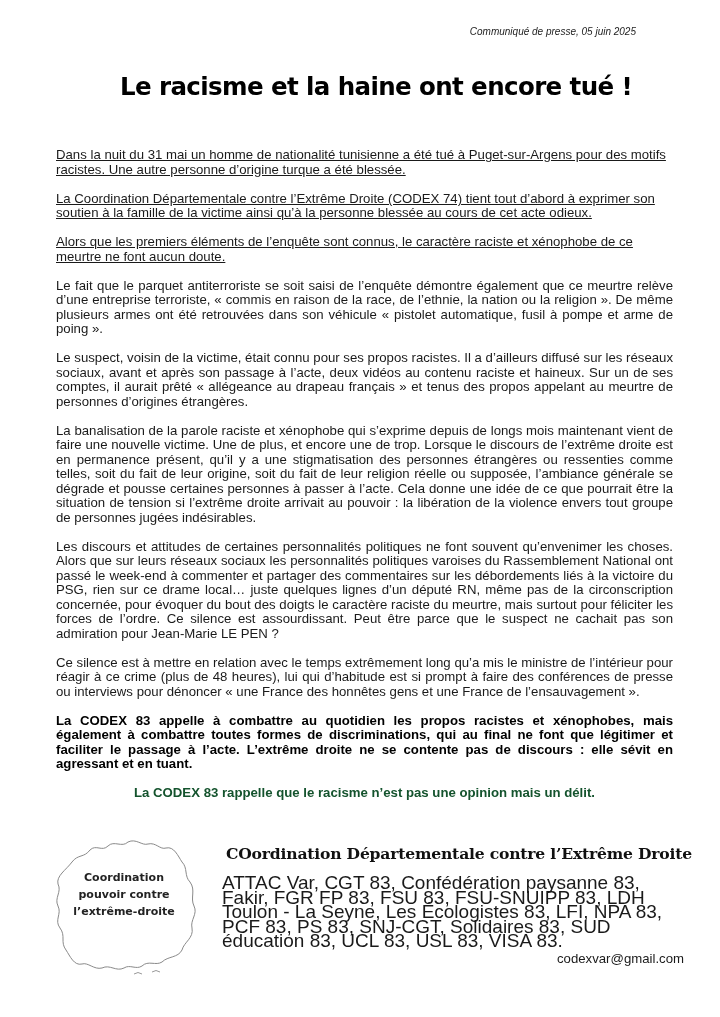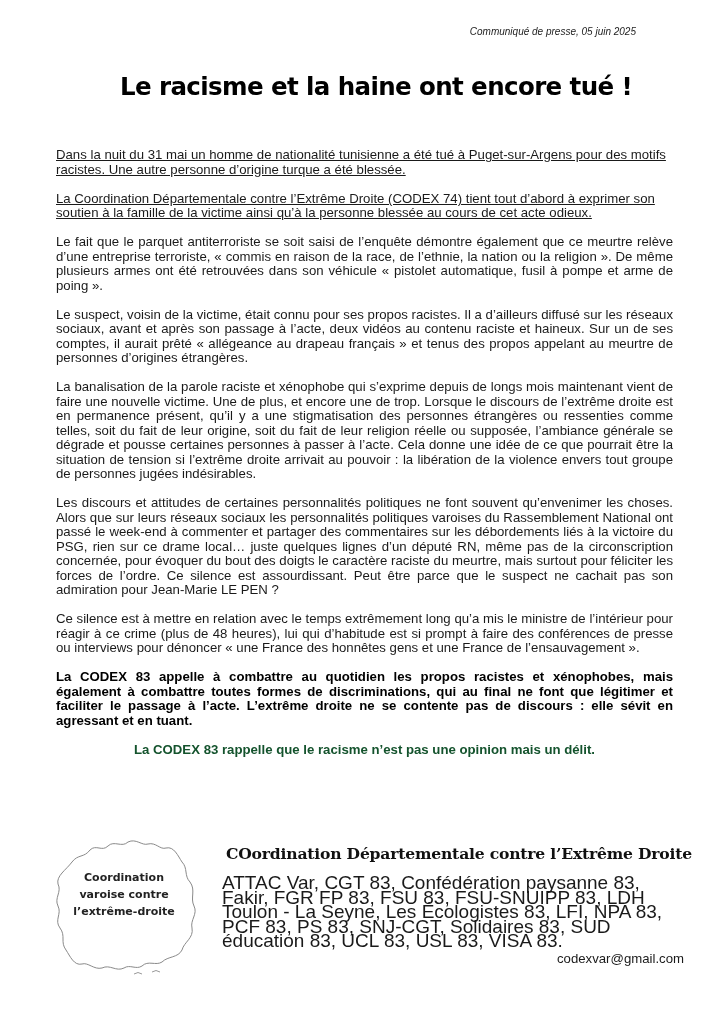--- a/index.html
+++ b/index.html
@@ -48,37 +48,38 @@
 
 <div class="page">
 
   <div class="dateline">Communiqué de presse, 05 juin 2025</div>
 
   <h1 class="title" style="margin:0;padding-left:16px;">Le racisme et la haine ont encore tué !</h1>
 
   <div class="body-text">
     <p class="left">Dans la nuit du 31 mai un homme de nationalité tunisienne a été tué à Puget-sur-Argens pour des motifs racistes. Une autre personne d’origine turque a été blessée.</p>
     <p class="left">La Coordination Départementale contre l’Extrême Droite (CODEX 74) tient tout d’abord à exprimer son soutien à la famille de la victime ainsi qu’à la personne blessée au cours de cet acte odieux.</p>
+    <p class="left">Alors que les premiers éléments de l’enquête sont connus, le caractère raciste et xénophobe de ce meurtre ne font aucun doute.</p>
     <p>Le fait que le parquet antiterroriste se soit saisi de l’enquête démontre également que ce meurtre relève d’une entreprise terroriste, « commis en raison de la race, de l’ethnie, la nation ou la religion ». De même plusieurs armes ont été retrouvées dans son véhicule « pistolet automatique, fusil à pompe et arme de poing ».</p>
     <p>Le suspect, voisin de la victime, était connu pour ses propos racistes. Il a d’ailleurs diffusé sur les réseaux sociaux, avant et après son passage à l’acte, deux vidéos au contenu raciste et haineux. Sur un de ses comptes, il aurait prêté « allégeance au drapeau français » et tenus des propos appelant au meurtre de personnes d’origines étrangères.</p>
     <p>La banalisation de la parole raciste et xénophobe qui s’exprime depuis de longs mois maintenant vient de faire une nouvelle victime. Une de plus, et encore une de trop. Lorsque le discours de l’extrême droite est en permanence présent, qu’il y a une stigmatisation des personnes étrangères ou ressenties comme telles, soit du fait de leur origine, soit du fait de leur religion réelle ou supposée, l’ambiance générale se dégrade et pousse certaines personnes à passer à l’acte. Cela donne une idée de ce que pourrait être la situation de tension si l’extrême droite arrivait au pouvoir : la libération de la violence envers tout groupe de personnes jugées indésirables.</p>
     <p>Les discours et attitudes de certaines personnalités politiques ne font souvent qu’envenimer les choses. Alors que sur leurs réseaux sociaux les personnalités politiques varoises du Rassemblement National ont passé le week-end à commenter et partager des commentaires sur les débordements liés à la victoire du PSG, rien sur ce drame local… juste quelques lignes d’un député RN, même pas de la circonscription concernée, pour évoquer du bout des doigts le caractère raciste du meurtre, mais surtout pour féliciter les forces de l’ordre. Ce silence est assourdissant. Peut être parce que le suspect ne cachait pas son admiration pour Jean-Marie LE PEN ?</p>
     <p>Ce silence est à mettre en relation avec le temps extrêmement long qu’a mis le ministre de l’intérieur pour réagir à ce crime (plus de 48 heures), lui qui d’habitude est si prompt à faire des conférences de presse ou interviews pour dénoncer « une France des honnêtes gens et une France de l’ensauvagement ».</p>
     <p class="bold">La CODEX 83 appelle à combattre au quotidien les propos racistes et xénophobes, mais également à combattre toutes formes de discriminations, qui au final ne font que légitimer et faciliter le passage à l’acte. L’extrême droite ne se contente pas de discours : elle sévit en agressant et en tuant.</p>
     <p class="center">La CODEX 83 rappelle que le racisme n’est pas une opinion mais un délit.</p>
   </div>
 
   <div class="logo">
     <svg width="160" height="150" viewBox="0 0 160 150">
       <path d="M28,30 C34,22 40,26 46,18 C52,12 58,20 64,14 C70,8 78,16 84,10 C92,6 98,14 104,12 C112,10 116,18 122,16 C130,14 134,24 138,30 C144,36 140,44 146,50 C152,58 146,66 150,74 C154,82 146,88 148,96 C150,106 140,110 138,118 C134,126 124,124 118,130 C112,134 104,128 98,134 C92,138 86,132 80,136 C72,140 66,132 58,136 C50,138 44,130 38,132 C30,134 26,124 22,118 C16,110 22,104 16,96 C10,88 18,82 14,74 C10,66 18,60 14,52 C12,44 22,38 28,30 Z" fill="none" stroke="#8a8a8a" stroke-width="1" stroke-linejoin="round"></path>
       <path d="M90,142 q4,-3 8,0 M108,140 q4,-3 8,0" fill="none" stroke="#9a9a9a" stroke-width="1"></path>
     </svg>
     <div class="logo-text">
       <span>Coordination</span>
-      <span>varoise contre</span>
+      <span>pouvoir contre</span>
       <span>l’extrême-droite</span>
     </div>
   </div>
 
   <div class="org-title">COordination Départementale contre l’Extrême Droite</div>
 
   <div class="members">ATTAC Var, CGT 83, Confédération paysanne 83, Fakir, FGR FP 83, FSU 83, FSU-SNUIPP 83, LDH Toulon - La Seyne, Les Écologistes 83, LFI, NPA 83, PCF 83, PS 83, SNJ-CGT, Solidaires 83, SUD éducation 83, UCL 83, USL 83, VISA 83.</div>
 
   <div class="email">codexvar@gmail.com</div>
 

